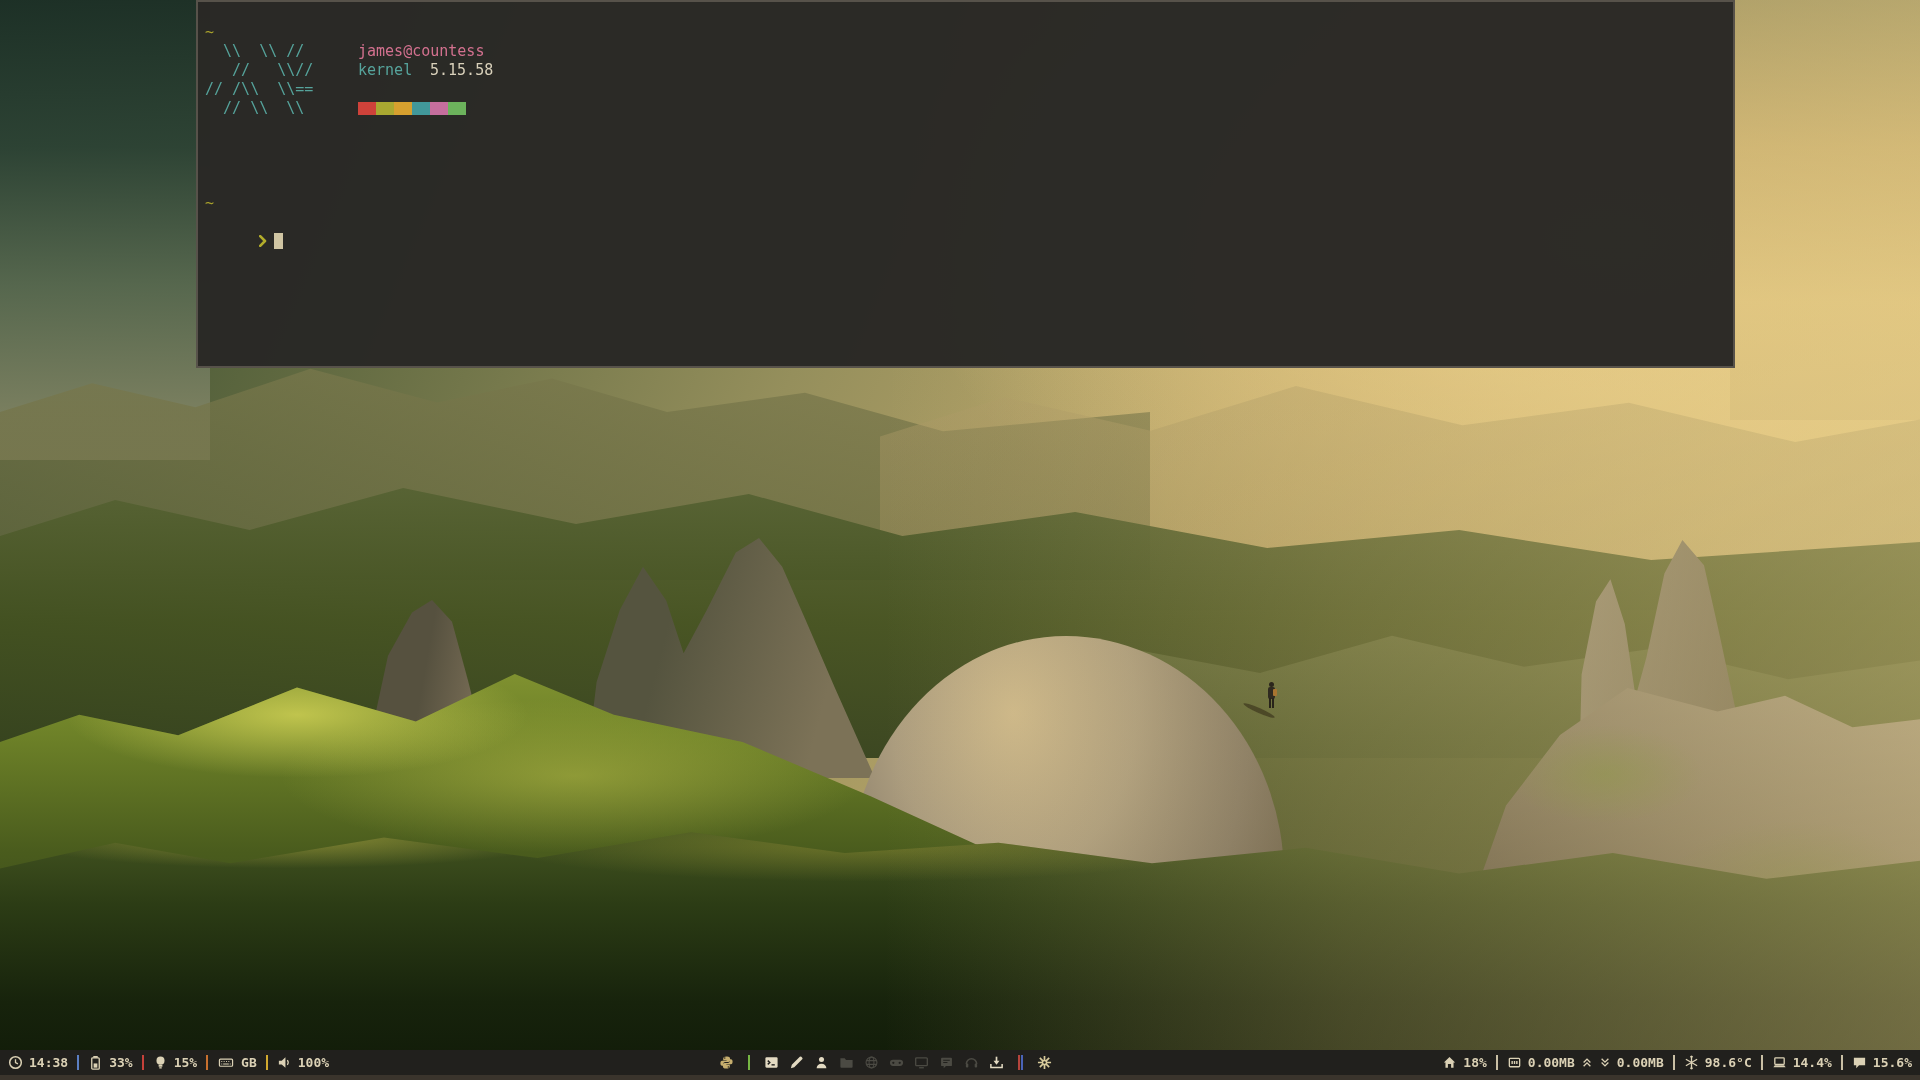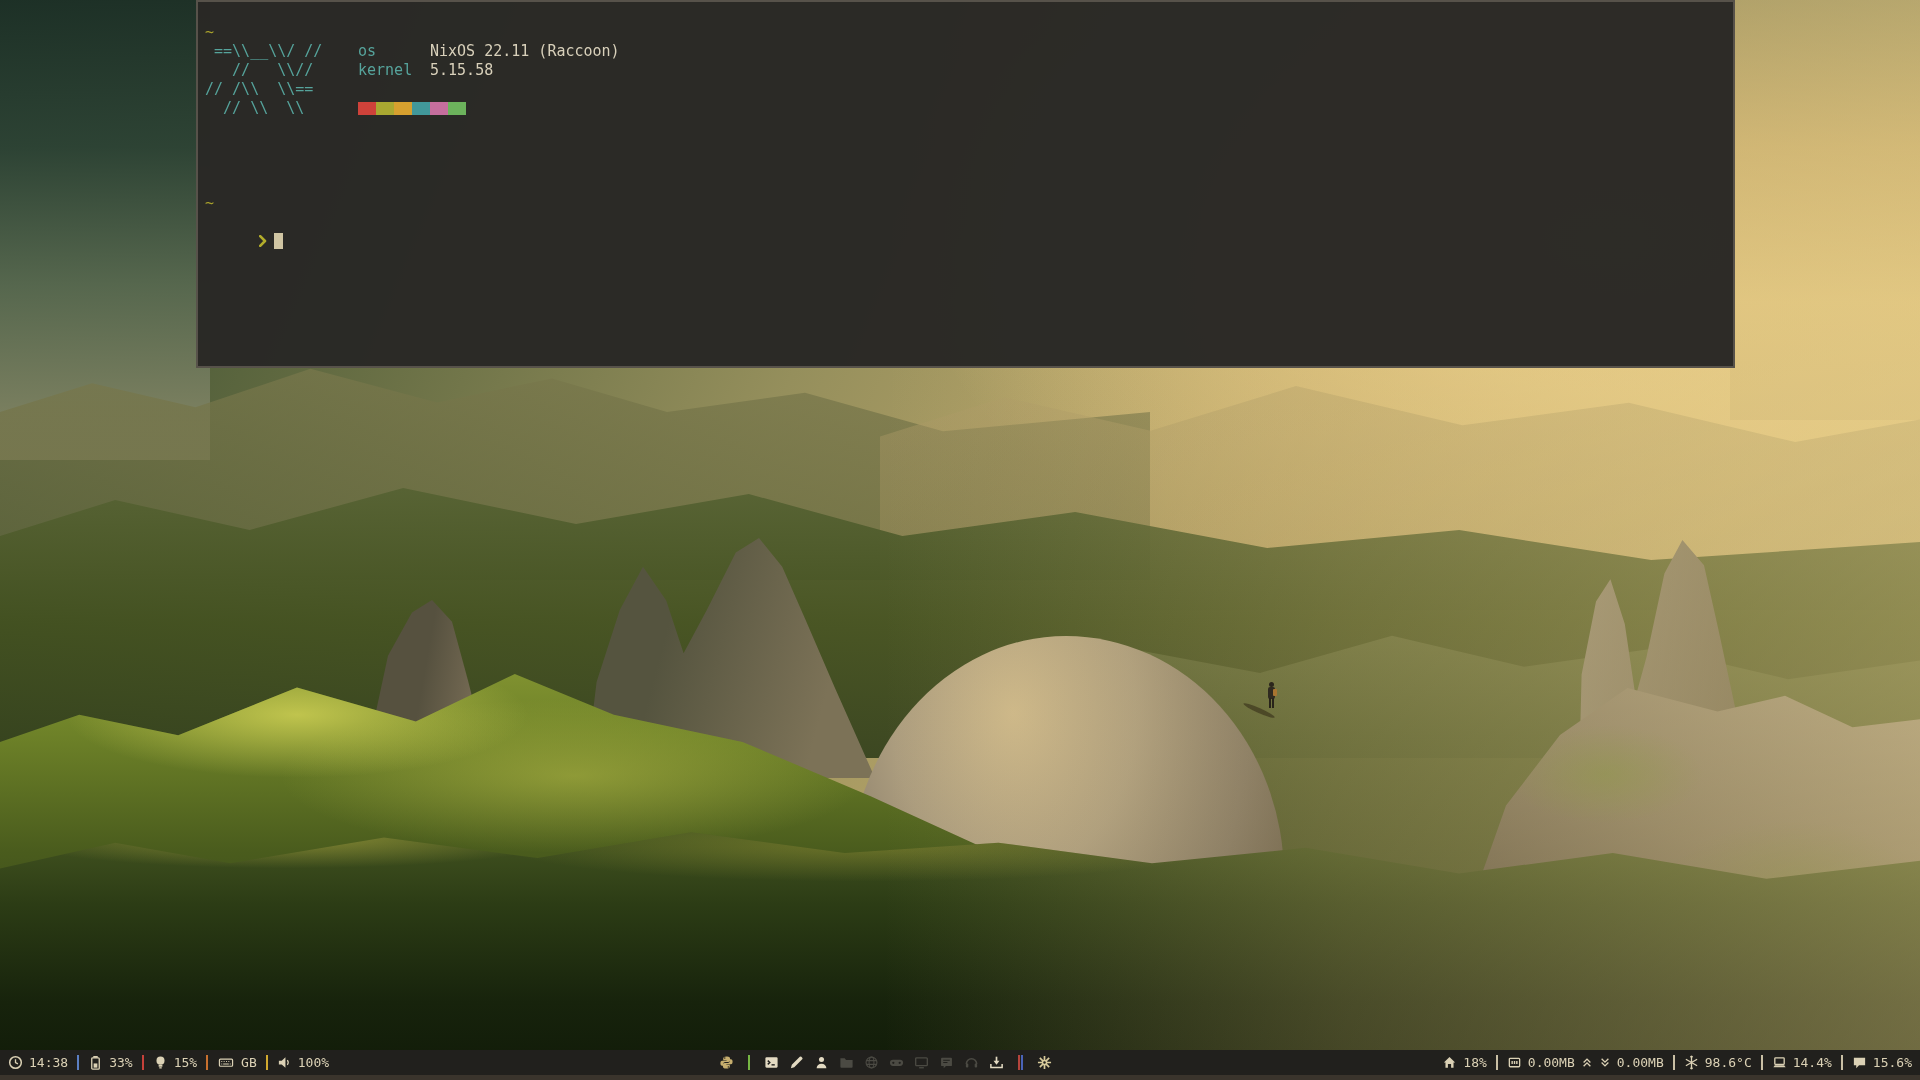--- a/index.html
+++ b/index.html
@@ -79,21 +79,21 @@
   .arrow-gold{color:#cfa02a;}
   .arrow-green{color:#b3ad2b;}
   .swatch{display:inline-block;width:18px;height:13px;vertical-align:-2px;}
   .cursor{display:inline-block;width:9px;height:16px;background:#d0c5a3;vertical-align:-3px;}
 
   
   .statusbar{position:absolute;left:0;bottom:0;width:1920px;height:30px;box-sizing:border-box;
     background:#21201d;border-bottom:5px solid #3a342c;z-index:20;
     display:flex;align-items:center;justify-content:space-between;
     padding:0 8px;font:13px "DejaVu Sans Mono",monospace;color:#dbd1b5;}
-  .bar-group{display:flex;align-items:center;}
+  .bar-group{display:flex;align-items:center;font-weight:bold;}
   .bar-mod{display:flex;align-items:center;gap:6px;white-space:nowrap;}
   .sep{display:inline-block;width:2px;height:15px;margin:0 9px;}
   .icon{width:15px;height:15px;display:inline-block;vertical-align:-2px;flex:none;}
   .kb{width:18px;}
   .chev{width:12px;height:13px;}
   .ws{display:flex;align-items:center;margin:0 5px;}
   .ws-active{color:#e3dac2;}
   .ws-dim{color:#4b4a43;}
   .ws-python{color:#c6ae6e;}
   .ws-gear{color:#d8cb9b;}
@@ -125,21 +125,21 @@
       <div class="body"></div>
       <div class="pack"></div>
       <div class="head"></div>
       <div class="leg1"></div>
       <div class="leg2"></div>
     </div>
   </div>
 
   <div class="terminal">
     <div class="tl"><span class="c-olive">~</span></div>
-    <div class="tl"><span class="art"> ==\\__\\/ //</span><span class="plabel">os</span><span class="c-cream">NixOS 22.11 (Raccoon)</span></div>
+    <div class="tl"><span class="art">  \\  \\ //</span><span class="c-pink">james@countess</span></div>
     <div class="tl"><span class="art">   //   \\//</span><span class="plabel">kernel</span><span class="c-cream">5.15.58</span></div>
     <div class="tl"><span class="art">// /\\  \\==</span></div>
     <div class="tl"><span class="art">  // \\  \\</span><span class="swatch" style="background: rgb(207, 66, 58);"></span><span class="swatch" style="background: rgb(169, 168, 49);"></span><span class="swatch" style="background: rgb(214, 160, 47);"></span><span class="swatch" style="background: rgb(65, 152, 154);"></span><span class="swatch" style="background: rgb(197, 110, 157);"></span><span class="swatch" style="background: rgb(108, 179, 92);"></span></div>
     <div class="tl"></div>
     <div class="tl"></div>
     <div class="tl"></div>
     <div class="tl"></div>
     <div class="tl"><span class="c-olive">~</span></div>
     <div class="tl">
       <svg class="pchev arrow-green" viewBox="0 0 8 12">

